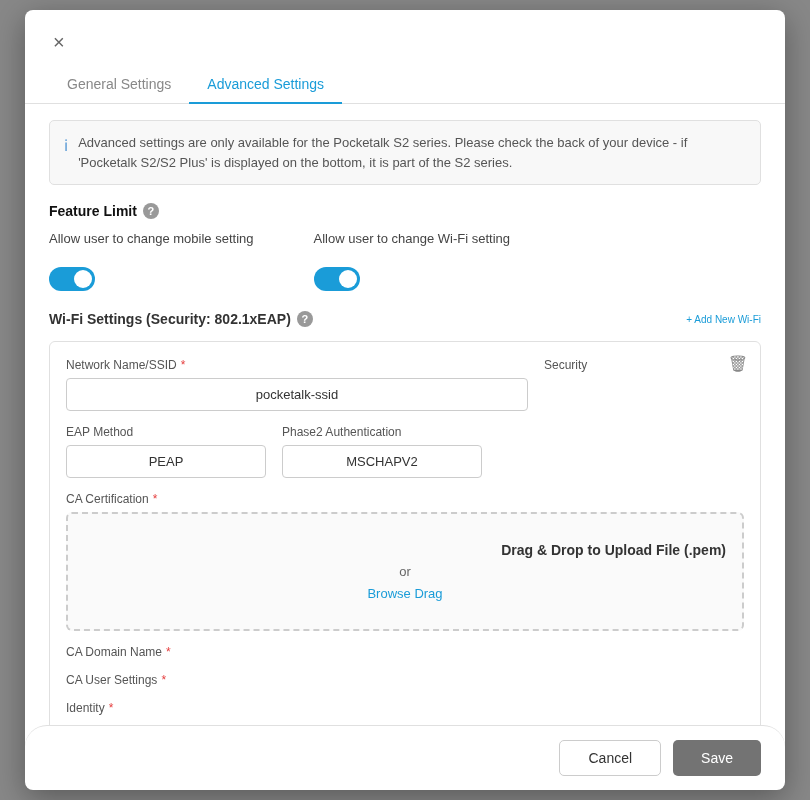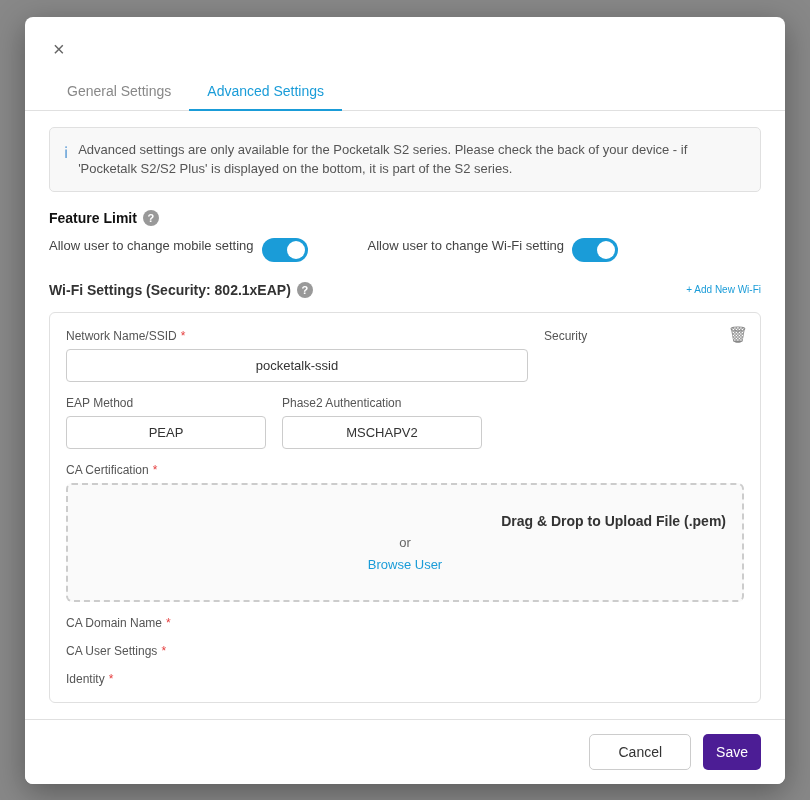--- a/index.html
+++ b/index.html
@@ -117,22 +117,22 @@
       font-weight: 700;
       cursor: pointer;
     }
     .toggle-row {
       display: flex;
       gap: 60px;
       margin-bottom: 20px;
     }
     .toggle-item {
       display: flex;
-      flex-direction: row;
-      gap: 8px;
+      flex-direction: column;
+      gap: 21px;
     }
     .toggle-label {
       font-size: 13px;
       color: #444;
     }
     .toggle {
       position: relative;
       width: 46px;
       height: 24px;
       display: inline-block;
@@ -266,35 +266,36 @@
       display: flex;
       gap: 4px;
     }
     .dialog-footer {
       display: flex;
       justify-content: flex-end;
       gap: 12px;
       padding: 14px 24px;
       border-top: 1px solid #e0e0e0;
       background: #fff;
+      border-radius: 22px;
     }
     .btn-cancel {
       padding: 9px 28px;
       border: 1px solid #ccc;
       border-radius: 5px;
       background: #fff;
       font-size: 14px;
       color: #333;
       cursor: pointer;
     }
     .btn-save {
-      padding: 9px 13px;
+      padding: 9px 28px;
       border: none;
       border-radius: 5px;
-      background: #4c1d95;
+      background: #737373;
       font-size: 14px;
       color: #fff;
       cursor: pointer;
       font-weight: 500;
     }
   </style>
 </head>
 <body>
 
 <div class="dialog">
@@ -377,21 +378,21 @@
       </div>
 
       <div class="form-group">
         <label class="form-label">
           <span>CA Certification</span>
           <span class="required">*</span>
         </label>
         <div class="ca-cert-area">
           <div class="ca-cert-drag">Drag &amp; Drop to Upload File (.pem)</div>
           <div class="ca-cert-or">or</div>
-          <button class="browse-link">Browse User</button>
+          <button class="browse-link">Browse Drag</button>
         </div>
       </div>
 
       <div class="bottom-row-labels">
         <div class="bottom-label">
           <span>CA Domain Name</span>
           <span class="required">*</span>
         </div>
         <div class="bottom-label">
           <span>CA User Settings</span>

